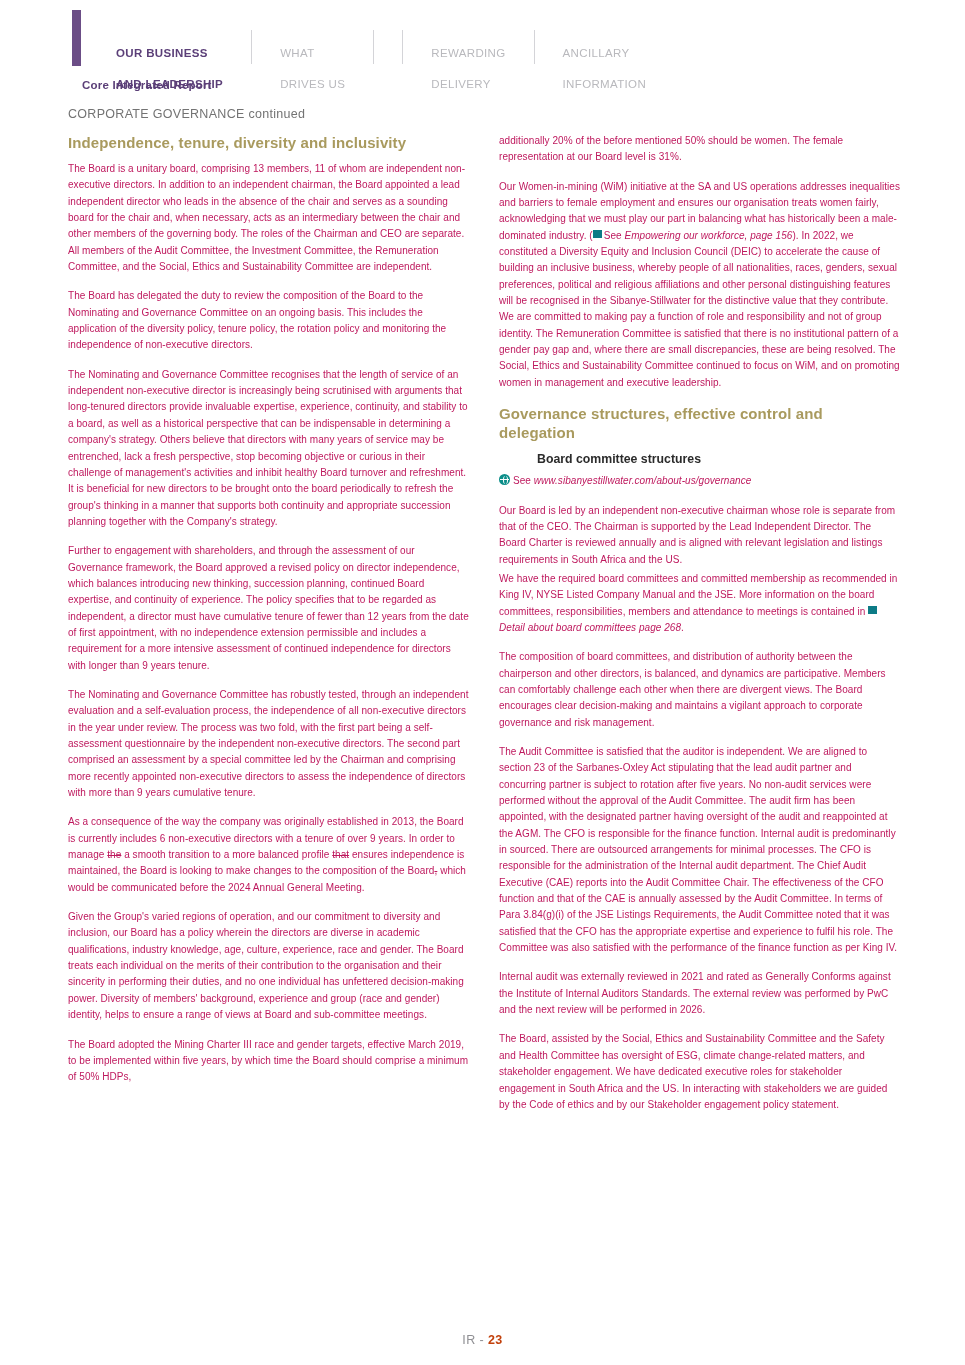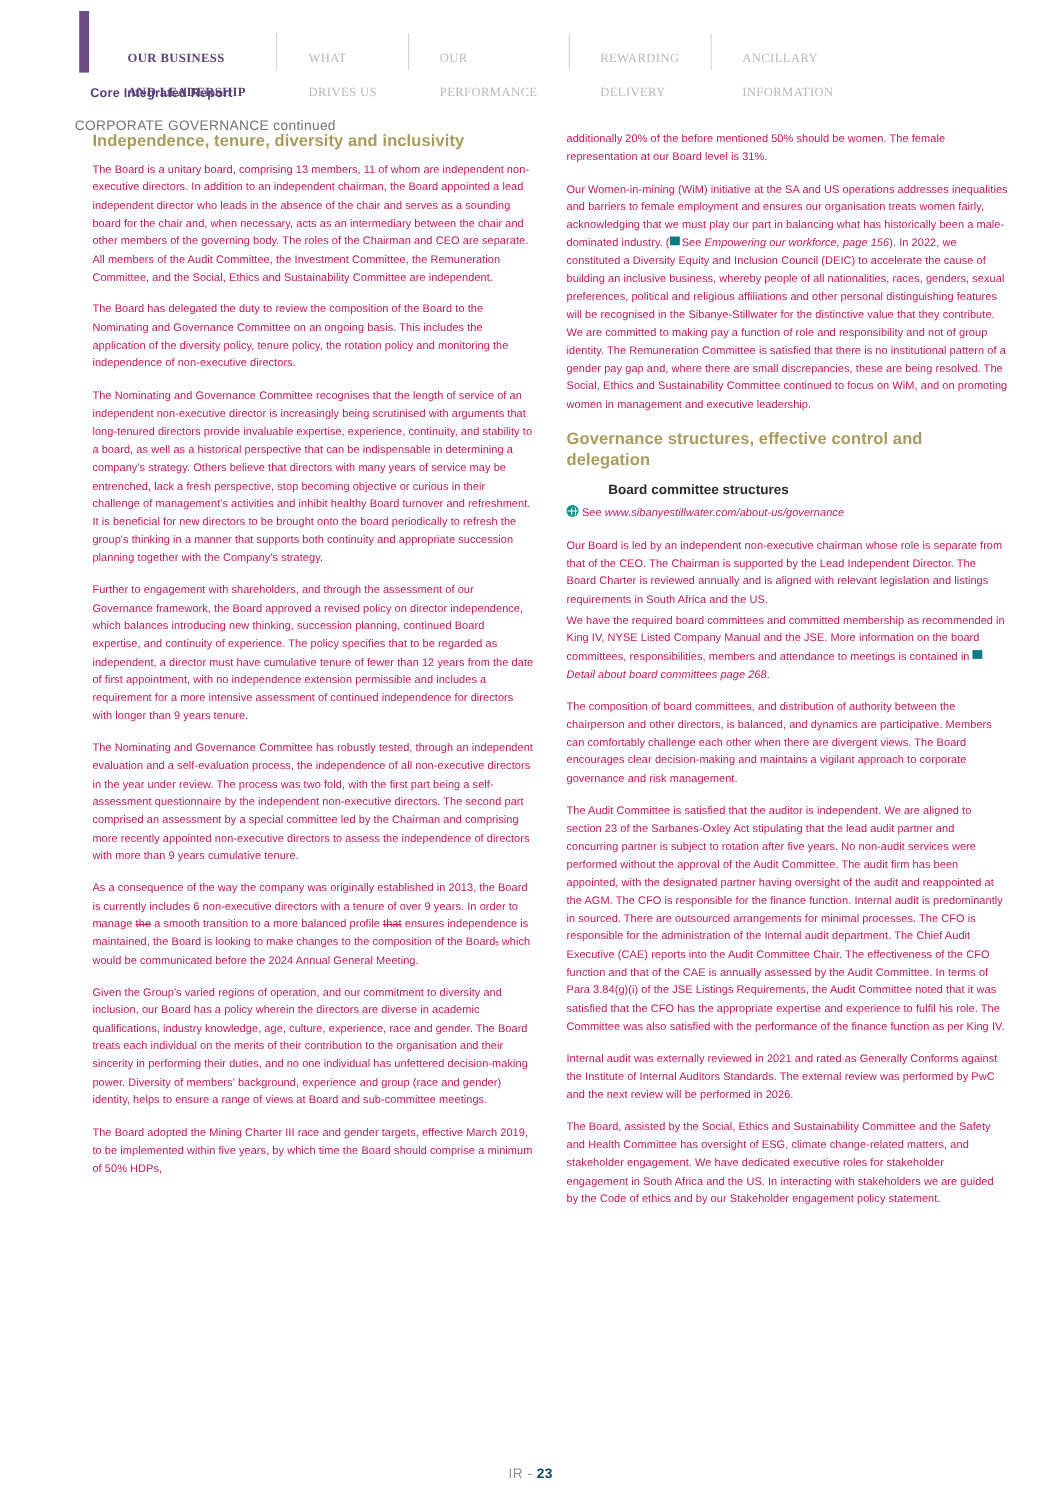--- a/index.html
+++ b/index.html
@@ -31,21 +31,20 @@
     width: 9px;
     height: 56px;
     background: #6b4d86;
   }
   .nav {
     position: absolute;
     left: 116px;
     top: 30px;
     display: flex;
     align-items: flex-end;
-    font-family: Liberation Serif, serif;
   }
   .nav-item {
     font-size: 11.5px;
     line-height: 15.5px;
     letter-spacing: 0.35px;
     text-transform: uppercase;
     color: #b9b9bd;
     white-space: pre-line;
     padding-right: 28px;
   }
@@ -76,26 +75,25 @@
     left: 68px;
     top: 107px;
     font-size: 12.5px;
     letter-spacing: 0.3px;
     color: #737373;
   }
 
   
   .columns {
     position: absolute;
-    top: 119px;
+    top: 133px;
     left: 68px;
     width: 833px;
     display: flex;
     gap: 30px;
-    margin-left: 16px;
   }
   .col {
     width: 401px;
   }
 
   h2.section-title {
     font-size: 15px;
     font-weight: bold;
     color: #a99a5e;
     margin: 0 0 9px 0;
@@ -173,21 +171,21 @@
     position: absolute;
     bottom: 18px;
     left: 0;
     width: 965px;
     text-align: center;
     font-size: 12.5px;
     color: #8f8f93;
     letter-spacing: 0.4px;
   }
   .footer .page-no {
-    color: #0c4a6e;
+    color: #c2410c;
     font-weight: bold;
   }
 </style>
 </head>
 <body>
 
 <div class="header">
   <div class="header-bar"></div>
   <div class="nav">
 
@@ -196,24 +194,20 @@
       <span>AND LEADERSHIP</span>
     </div>
     <div class="nav-sep"></div>
 
     <div class="nav-item">
       <span>WHAT</span><br>
       <span>DRIVES US</span>
     </div>
     <div class="nav-sep"></div>
 
-    <div class="nav-item">
-      <span>OUR</span><br>
-      <span>PERFORMANCE</span>
-    </div>
     <div class="nav-sep"></div>
 
     <div class="nav-item">
       <span>REWARDING</span><br>
       <span>DELIVERY</span>
     </div>
     <div class="nav-sep"></div>
 
     <div class="nav-item">
       <span>ANCILLARY</span><br>

